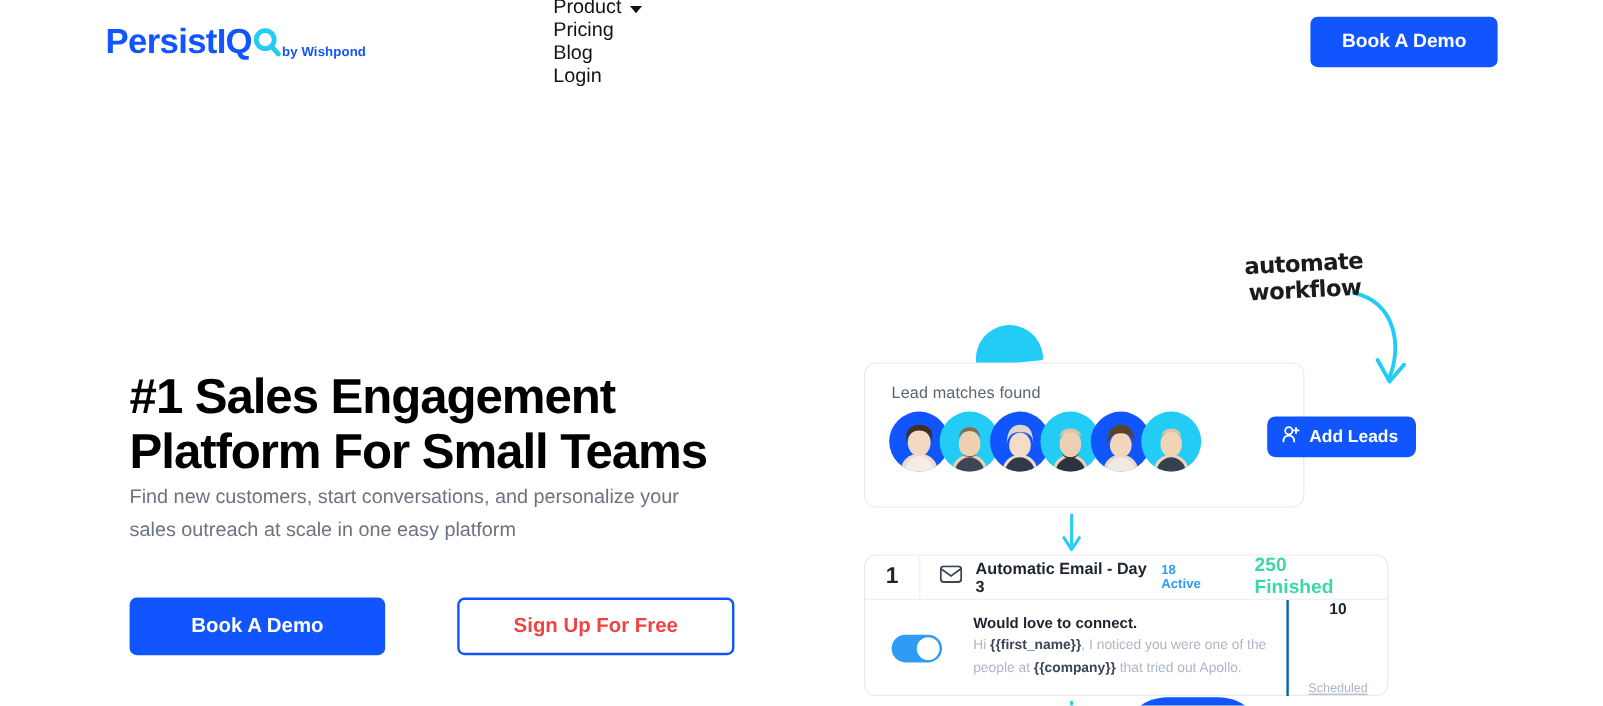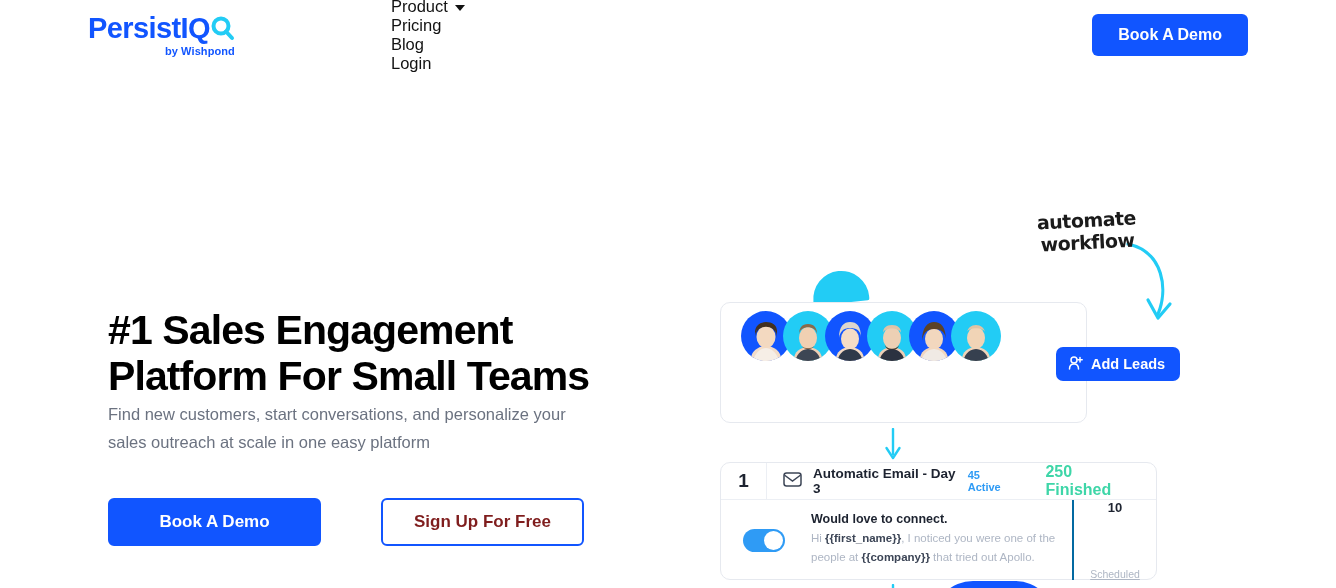--- a/index.html
+++ b/index.html
@@ -12,21 +12,21 @@
 
   
   .site-header {
     height: 70px;
     display: flex;
     align-items: center;
     padding: 0 88px 0 88px;
     background: #ffffff;
     position: relative;
   }
-  .logo-block { display: flex; flex-direction: column; align-items: flex-end; line-height: 1; }
+  .logo-block { display: flex; flex-direction: row; align-items: flex-end; line-height: 1; }
   .logo-word {
     font-size: 29px; font-weight: 700; letter-spacing: -0.6px;
     color: #1155ff; display: flex; align-items: center;
   }
   .logo-q-wrap { position: relative; display: inline-block; width: 25px; height: 30px; }
   .logo-sub {
     font-size: 11px; font-weight: 700; color: #1155ff;
     margin-top: 3px; align-self: flex-end; letter-spacing: 0.1px;
   }
 
@@ -71,23 +71,23 @@
     line-height: 1.72; max-width: 500px;
   }
   .hero-btns { margin-top: 42px; display: flex; gap: 60px; }
   .btn-primary {
     background: #1155ff; color: #fff; border: 2px solid #1155ff;
     font-size: 17px; font-weight: 600; border-radius: 6px;
     width: 213px; height: 48px; cursor: pointer;
     font-family: "Liberation Sans", sans-serif;
   }
   .btn-outline {
-    background: #fff; color: #7f1d1d; border: 2px solid #1155ff;
+    background: #fff; color: #ef4444; border: 2px solid #1155ff;
     font-size: 17px; font-weight: 600; border-radius: 6px;
-    width: 203px; height: 48px; cursor: pointer;
+    width: 231px; height: 48px; cursor: pointer;
     font-family: "Liberation Sans", sans-serif;
   }
 
   
   .hero-art {
     position: absolute; left: 700px; top: 0;
     width: 636px; height: 518px;
   }
   .dome-cyan {
     position: absolute; left: 812px; top: 201px;
@@ -236,20 +236,21 @@
   <div class="dome-cyan"></div>
   <div class="dome-blue"></div>
 
   <div class="handwrite">automate workflow</div>
   <svg class="arrow-svg" style="left:1120px; top:168px;" width="70" height="92" viewBox="0 0 70 92">
     <path d="M8 6 C 44 14, 48 52, 38 76" fill="none" stroke="#22ccf5" stroke-width="3.2" stroke-linecap="round"></path>
     <path d="M28 62 L 38 80 L 50 66" fill="none" stroke="#22ccf5" stroke-width="3.2" stroke-linecap="round" stroke-linejoin="round"></path>
   </svg>
 
   <div class="card card-leads">
+    <div class="card-leads-title">Lead matches found</div>
     <div class="avatar-row">
 
       <div class="avatar" style="background:#1155ff">
         <svg class="face" viewBox="0 0 34 44">
             <ellipse cx="17" cy="40" rx="15" ry="13" fill="#f2dcc9"></ellipse>
             <ellipse cx="17" cy="18" rx="9.5" ry="11" fill="#f3d9c0"></ellipse>
             <path d="M7 16 C8 5,26 5,27 16 C27 9,24 4,17 4 C10 4,7 9,7 16Z" fill="#43301f"></path>
             <path d="M6 20 C6 10,10 6,17 6 C24 6,28 10,28 20 L28 12 C28 6,23 3,17 3 C11 3,6 7,6 13Z" fill="#43301f"></path>
             <path d="M4 44 C5 33,13 29,17 29 C21 29,29 33,30 44Z" fill="#f6eee6"></path>
           </svg>
@@ -325,21 +326,21 @@
     <div class="email-head">
       <div class="step-num">1</div>
       <div class="email-head-main">
         <span>
           <svg width="19" height="15" viewBox="0 0 19 15">
             <rect x="1" y="1" width="17" height="13" rx="2.5" fill="none" stroke="#3c4556" stroke-width="1.5"></rect>
             <path d="M2 3.5 L9.5 9 L17 3.5" fill="none" stroke="#3c4556" stroke-width="1.5" stroke-linecap="round"></path>
           </svg>
         </span>
         <span class="email-title">Automatic Email - Day 3</span>
-        <span class="stat-active">45 Active</span>
+        <span class="stat-active">18 Active</span>
         <span class="stat-finished">250 Finished</span>
       </div>
     </div>
     <div class="email-body">
       <div class="email-body-left">
         <div class="toggle">
           <div class="knob"></div>
         </div>
       </div>
       <div class="email-copy">

